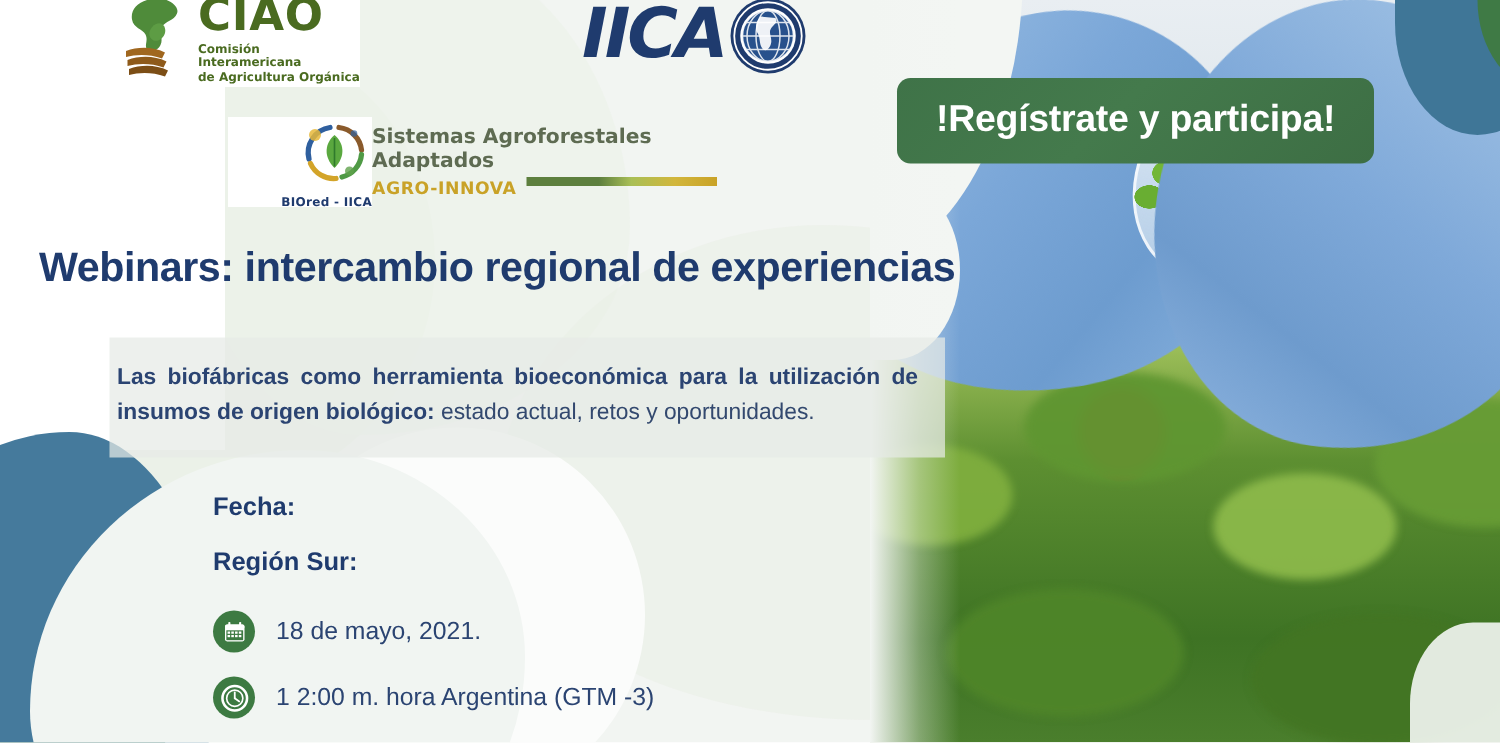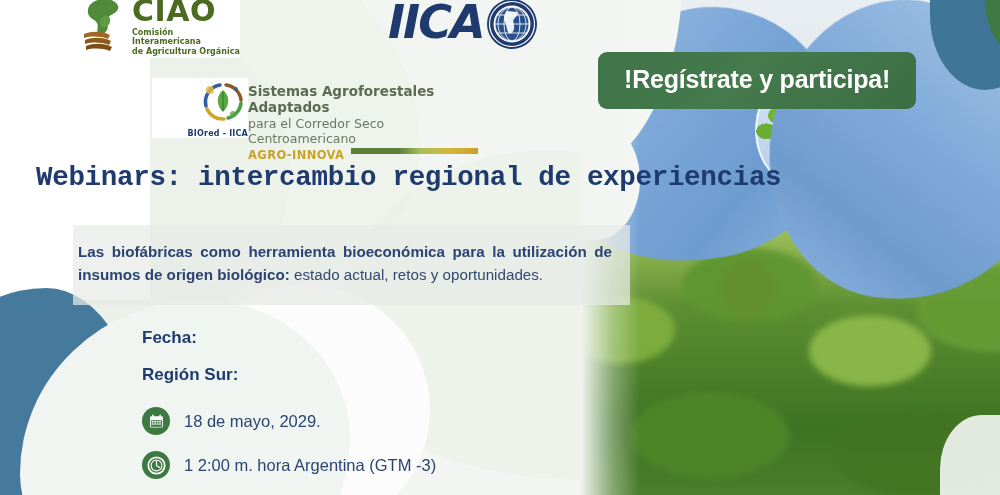--- a/index.html
+++ b/index.html
@@ -348,27 +348,26 @@
     font-weight: bold;
     border-radius: 9px;
     letter-spacing: -.2px;
     white-space: nowrap;
     font-family: "Liberation Sans", sans-serif;
   }
 
   
   .headline {
     position: absolute;
-    left: 36px; top: 162px;
+    left: 26px; top: 162px;
     font-size: 27.5px;
     font-weight: bold;
     color: #1f3b6e;
     letter-spacing: -.3px;
     white-space: nowrap;
-    font-family: Liberation Mono, monospace;
   }
 
   
   .desc-box {
     position: absolute;
     left: 73px; top: 225px;
     width: 557px;
     padding: 16px 18px 18px 5px;
     background: rgba(230,234,230,.72);
     box-sizing: border-box;
@@ -501,21 +500,20 @@
       <circle cx="35" cy="36" r="3" fill="#5fa14b" opacity=".8"></circle>
       <circle cx="38" cy="11" r="2.2" fill="#2f5f9e" opacity=".7"></circle>
       <path d="M25 12 C19 17,17 26,25 34 C33 26,31 17,25 12 Z" fill="#5aa83f"></path>
       <path d="M25 14 L25 33" stroke="#2f7a2c" stroke-width="1.1"></path>
     </svg>
     <div class="biored-label">BIOred - IICA</div>
   </div>
 
   <div class="logo-agro">
     <div class="agro-l1">Sistemas Agroforestales Adaptados</div>
-    <div class="agro-l2">para el Corredor Seco Centroamericano</div>
     <div class="agro-l3row">
       <div class="agro-l3">AGRO-INNOVA</div>
       <div class="agro-bar"></div>
     </div>
   </div>
 
   <div class="register-btn">!Regístrate y participa!</div>
 
   <div class="headline">Webinars: intercambio regional de experiencias</div>
 
@@ -540,21 +538,21 @@
             <rect x="11.2" y="8" width="1.7" height="1.5"></rect>
             <rect x="3.7" y="10.3" width="1.7" height="1.5"></rect>
             <rect x="6.2" y="10.3" width="1.7" height="1.5"></rect>
             <rect x="8.7" y="10.3" width="1.7" height="1.5"></rect>
             <rect x="11.2" y="10.3" width="1.7" height="1.5"></rect>
           </g>
           <rect x="4.2" y="1.6" width="1.4" height="3" rx=".6" fill="#ffffff"></rect>
           <rect x="11.4" y="1.6" width="1.4" height="3" rx=".6" fill="#ffffff"></rect>
         </svg>
       </div>
-      <div class="date-value">18 de mayo, 2029.</div>
+      <div class="date-value">18 de mayo, 2021.</div>
     </div>
 
     <div class="date-row">
       <div class="date-icon">
         <svg width="19" height="19" viewBox="0 0 19 19">
           <circle cx="9.5" cy="9.5" r="8.2" fill="none" stroke="#ffffff" stroke-width="1.7"></circle>
           <circle cx="9.5" cy="9.5" r="5.4" fill="none" stroke="#ffffff" stroke-width="1.1"></circle>
           <line x1="9.5" y1="9.5" x2="9.5" y2="5.6" stroke="#ffffff" stroke-width="1.2" stroke-linecap="round"></line>
           <line x1="9.5" y1="9.5" x2="12.5" y2="11.6" stroke="#ffffff" stroke-width="1.2" stroke-linecap="round"></line>
         </svg>

